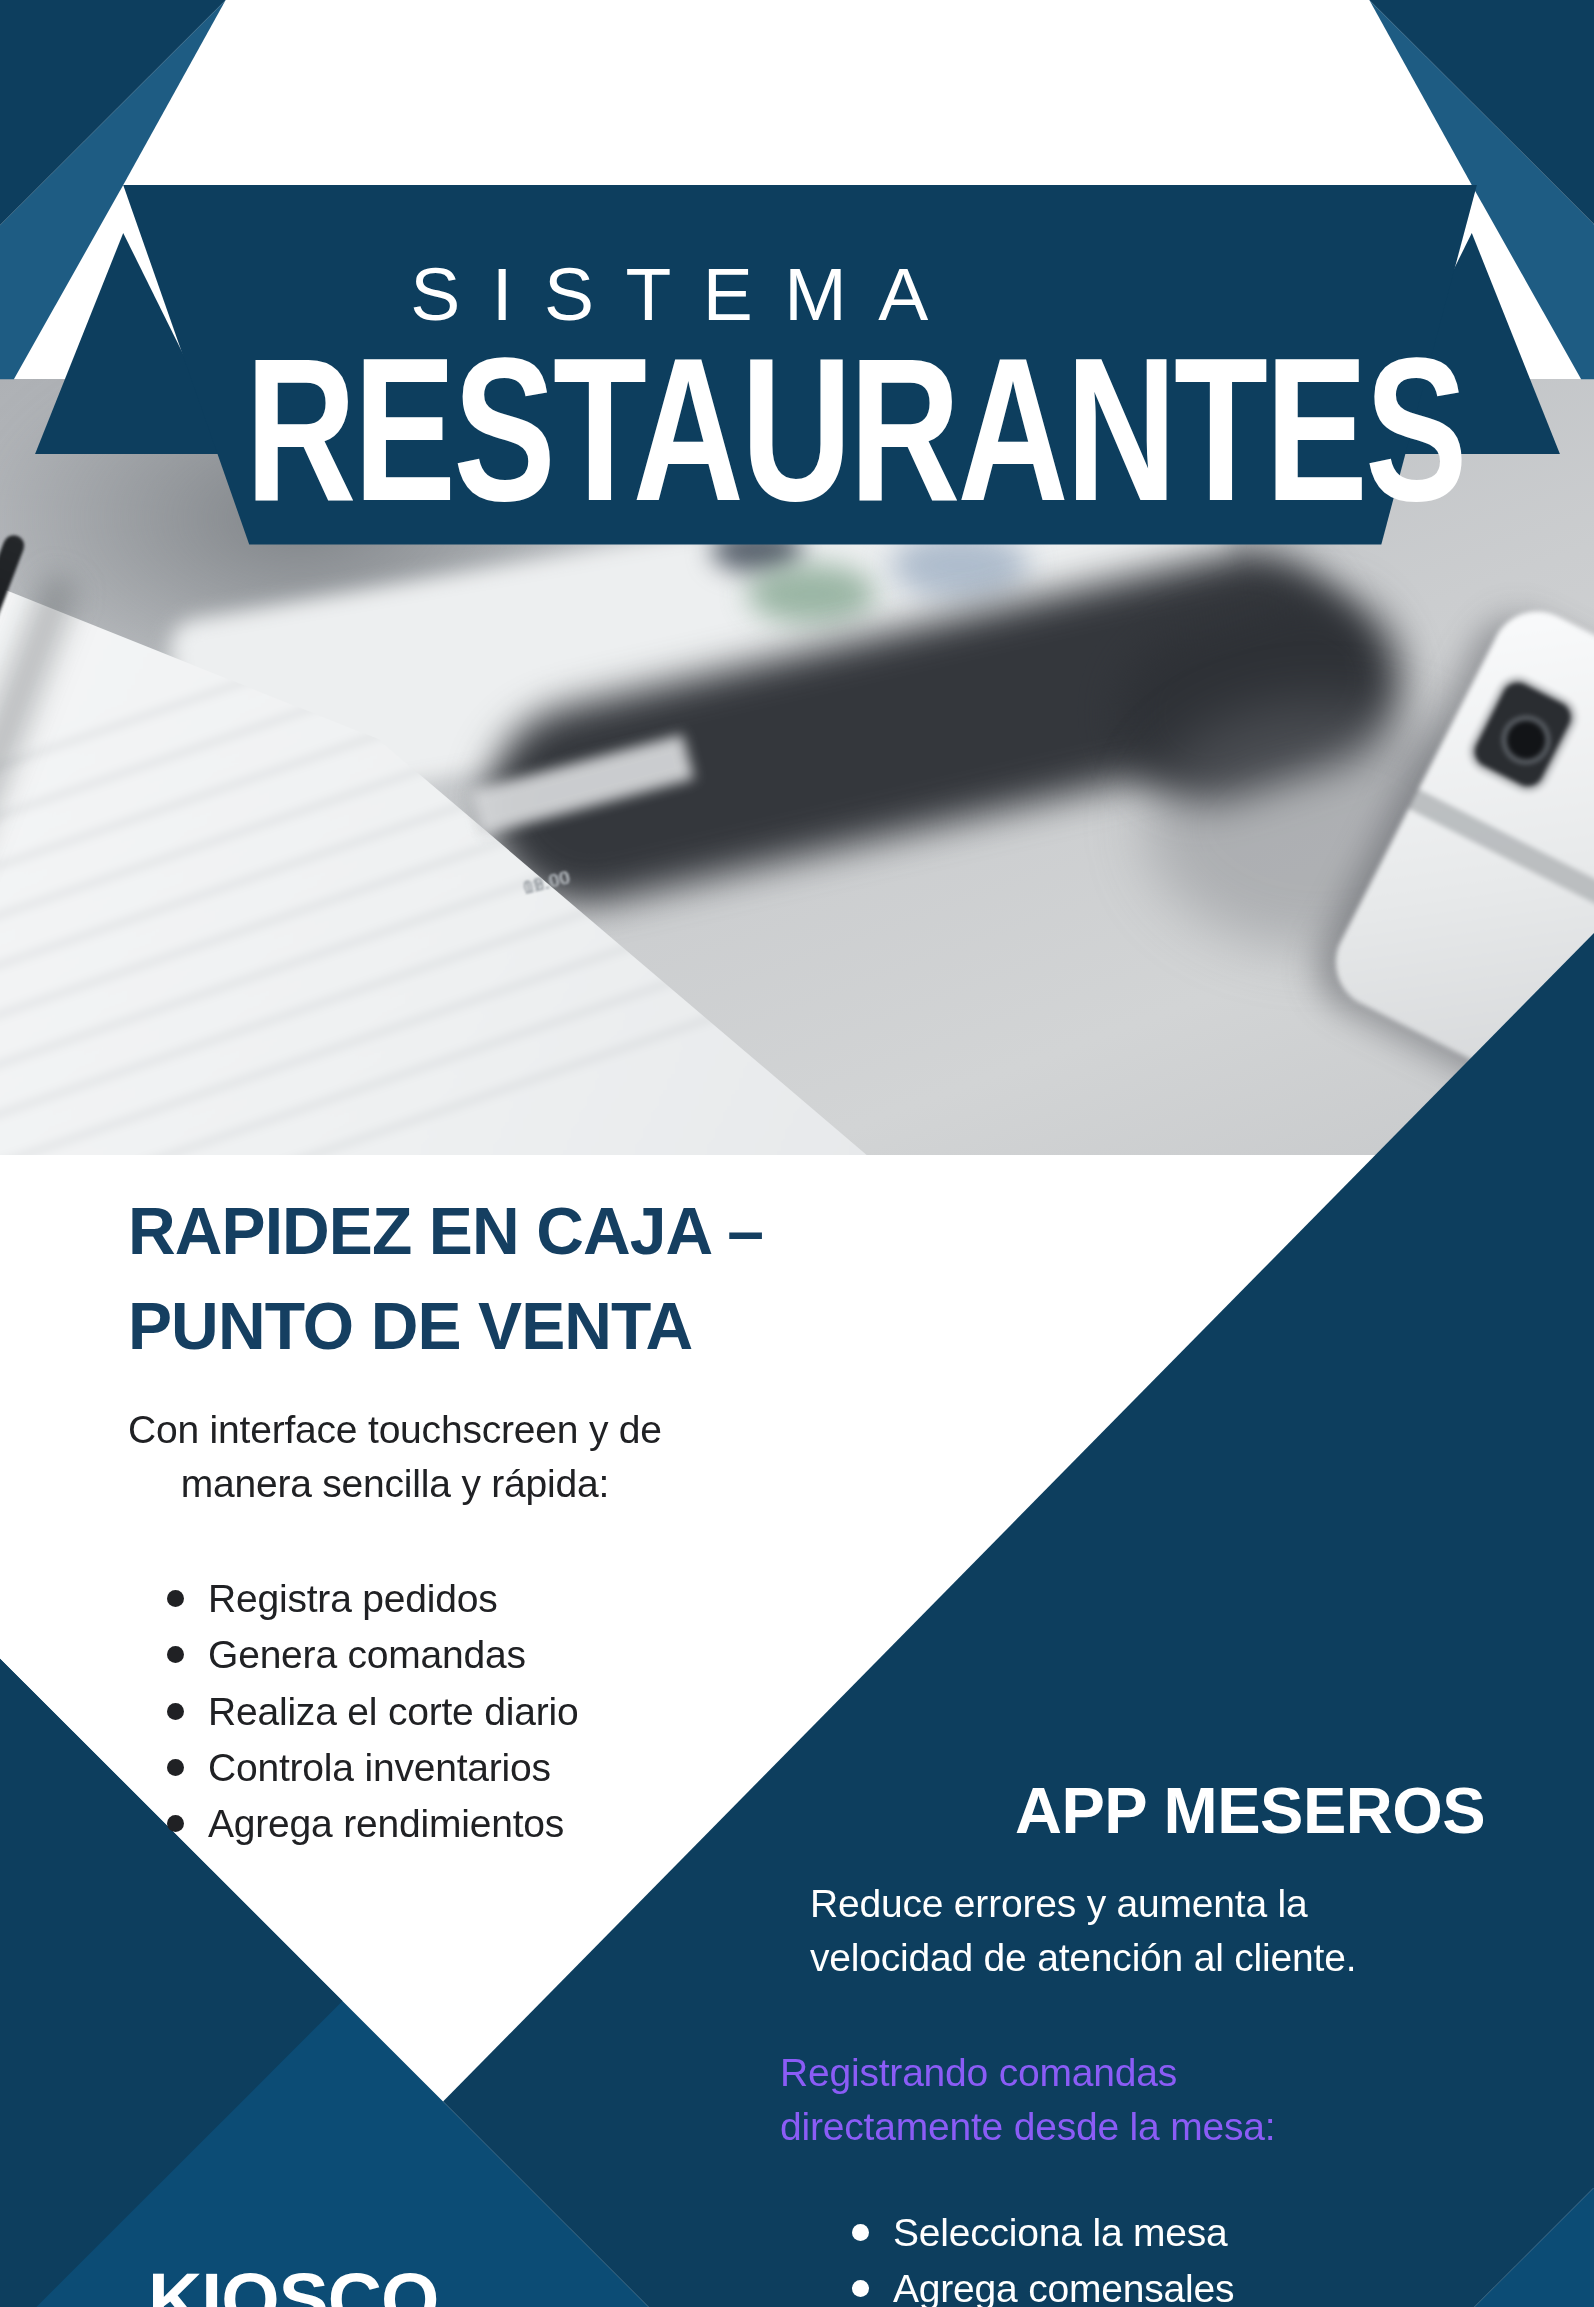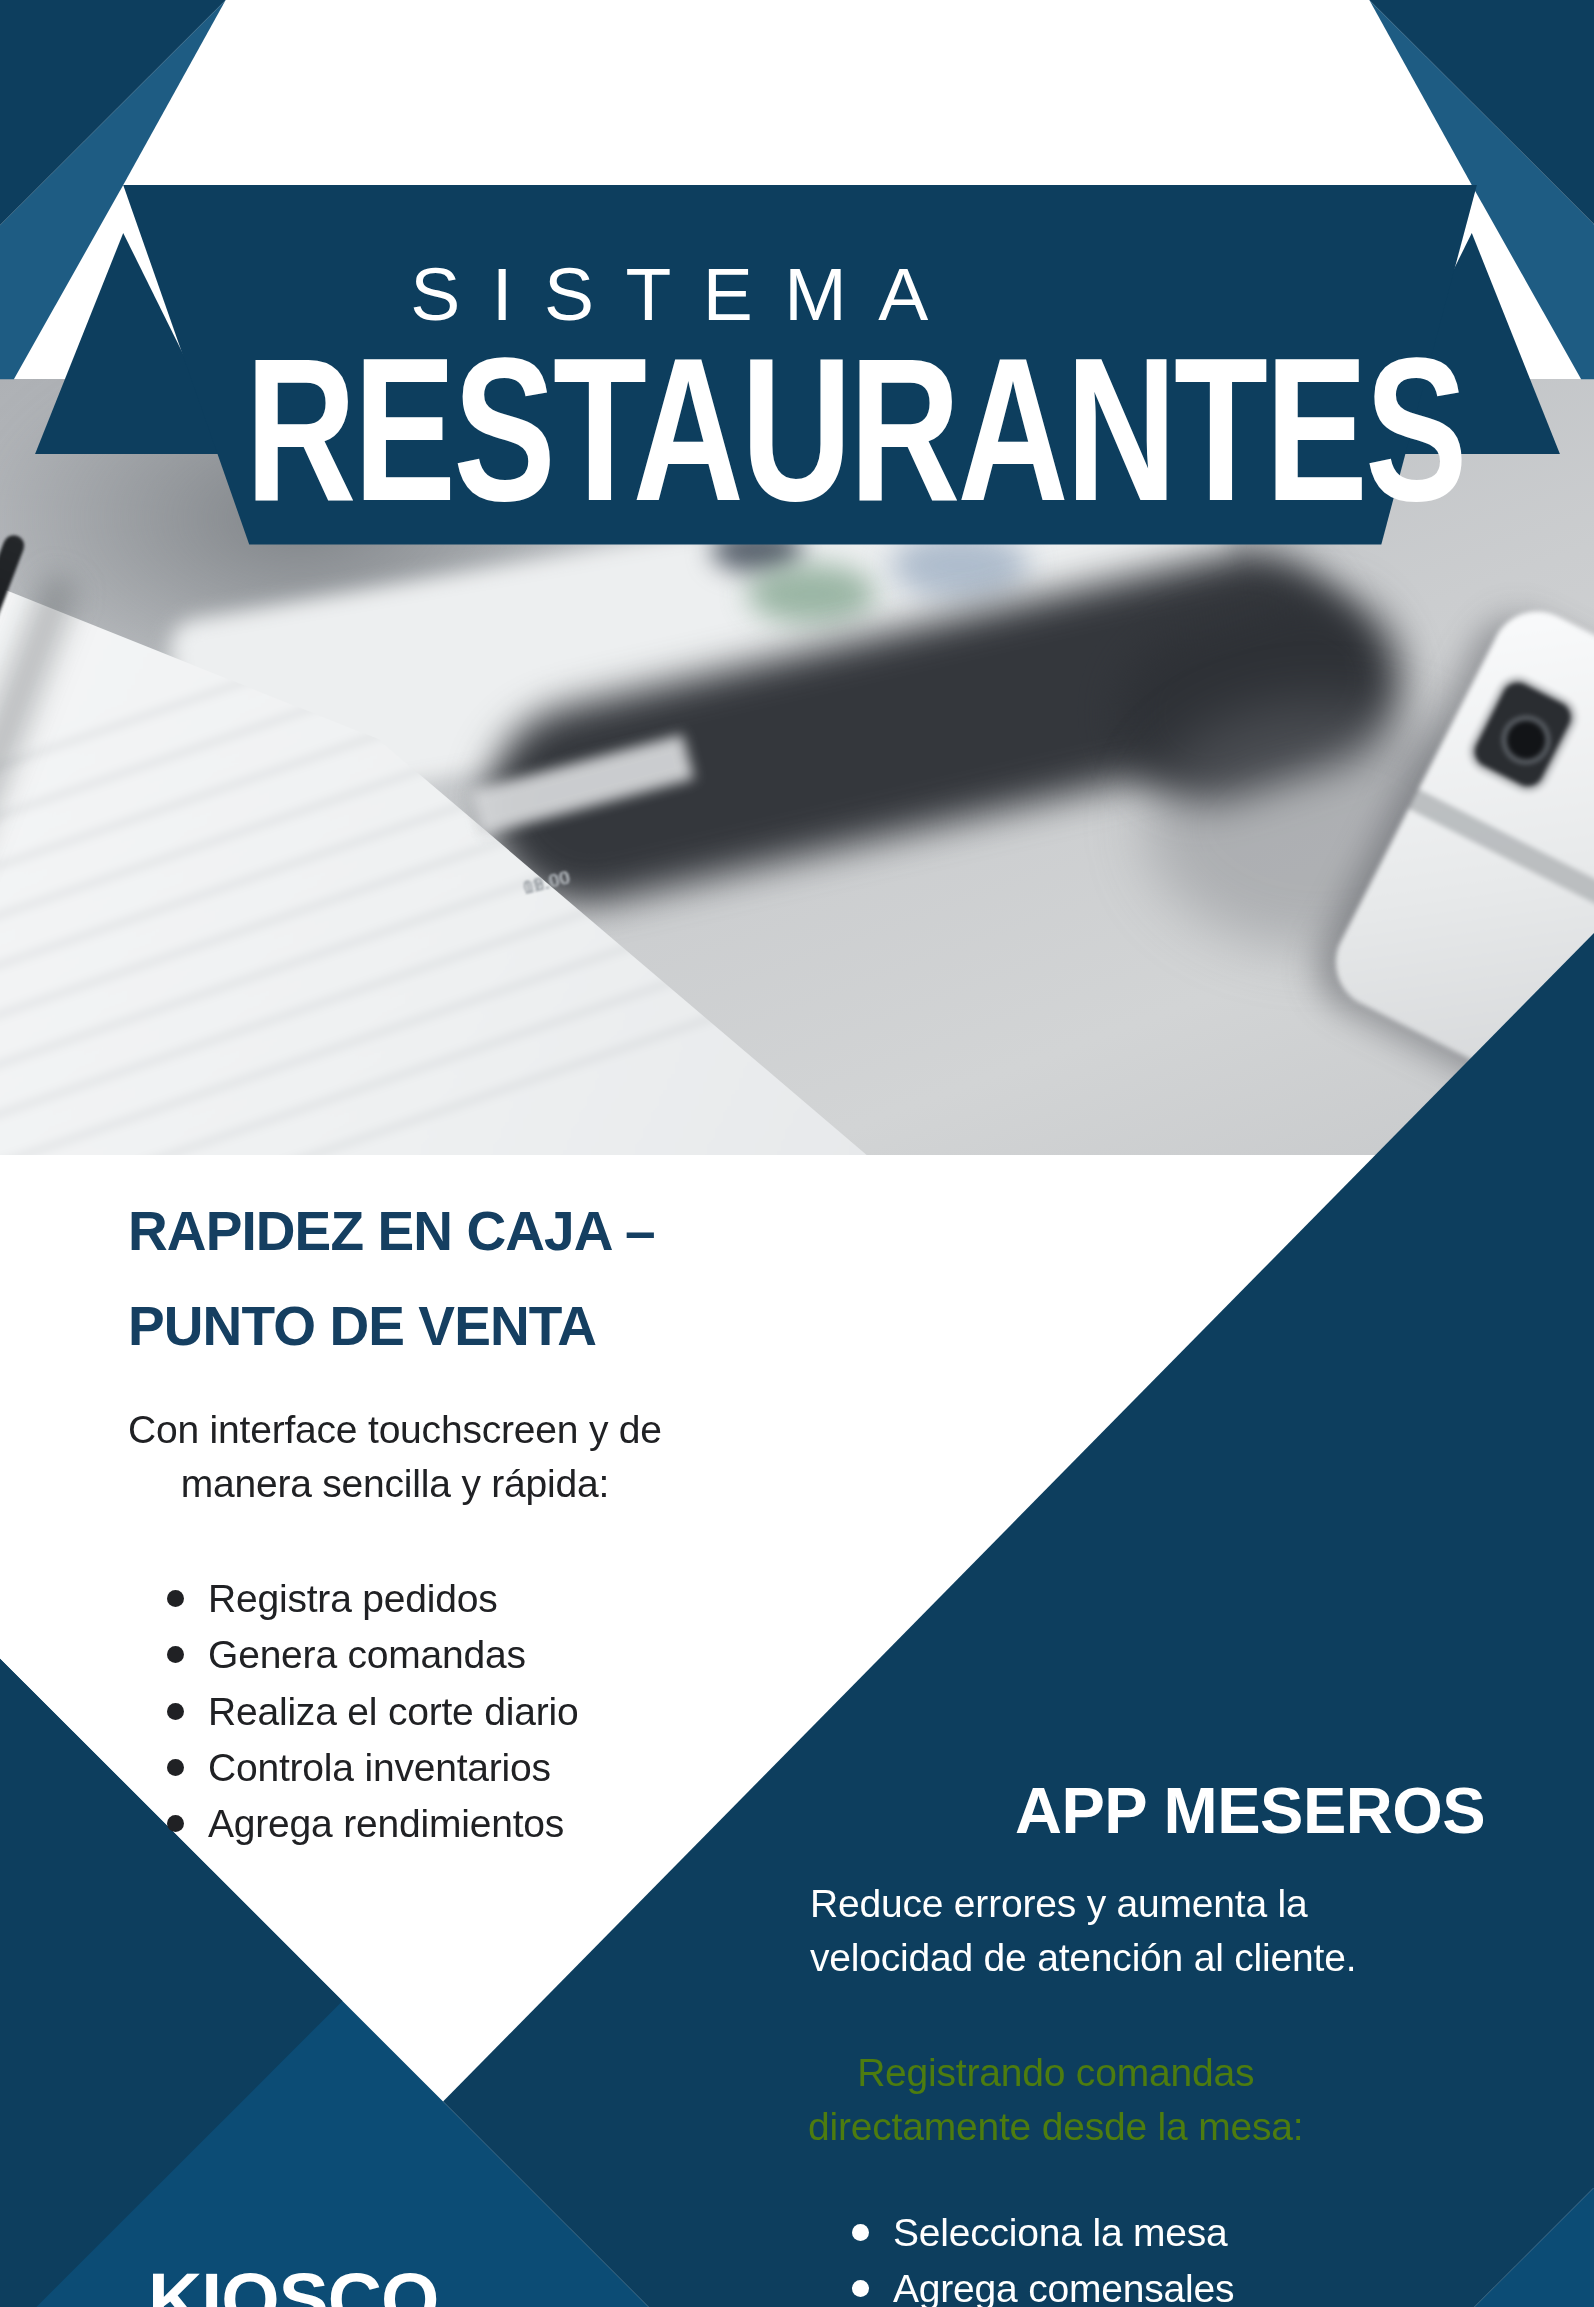--- a/index.html
+++ b/index.html
@@ -44,27 +44,27 @@
   .ph-antenna{left:0;top:217px;width:100%;height:22px;background:#b3b6b9;opacity:.85;}
   
   .shapes{position:absolute;left:0;top:0;width:1595px;height:3189px;z-index:2;}
   
   .txt{position:absolute;z-index:3;margin:0;}
   .banner-kicker{left:0;top:251px;width:1370px;text-align:center;color:#fff;
         font-size:75px;letter-spacing:.42em;font-weight:400;}
   .banner-title-wrap{left:0;top:311px;width:1595px;text-align:center;color:#fff;margin-left:42px;}
   .banner-title{display:inline-block;font-size:205px;font-weight:700;letter-spacing:-3.7px;
         transform:scaleX(.75);transform-origin:center top;white-space:nowrap;}
-  .h-rapidez{left:128px;top:1184px;font-size:55px;font-weight:700;line-height:95px;letter-spacing:-0.9px;}
+  .h-rapidez{left:128px;top:1184px;font-size:66px;font-weight:700;line-height:95px;letter-spacing:-0.9px;}
   .h-app{left:1015px;top:1773px;font-size:65px;font-weight:700;letter-spacing:-0.5px;color:#fff;}
   .h-kiosco{left:148px;top:2256px;font-size:75px;font-weight:700;letter-spacing:-0.9px;color:#fff;}
   .body-txt{font-size:39px;line-height:54px;letter-spacing:-0.2px;}
   .p-pos{left:128px;top:1403px;}
   .p-mes1{left:810px;top:1877px;color:#fff;}
-  .p-mes2{left:808px;top:2046px;color:#4d7c0f;text-align:center;}
+  .p-mes2{left:780px;top:2046px;color:#8b5cf6;}
   ul.bullets{list-style:none;margin:4px;padding:0;font-size:39px;line-height:54px;letter-spacing:-0.2px;}
   ul.bullets li{position:relative;padding-left:63px;margin-bottom:2.3px;}
   ul.bullets li::before{content:"";position:absolute;left:22px;top:18px;width:17px;height:17px;
         border-radius:50%;background:currentColor;}
   .ul-pos{left:141px;top:1568px;color:#202124;}
   .ul-mes{left:826px;top:2202px;color:#fff;}
 </style>
 </head>
 <body>
 

